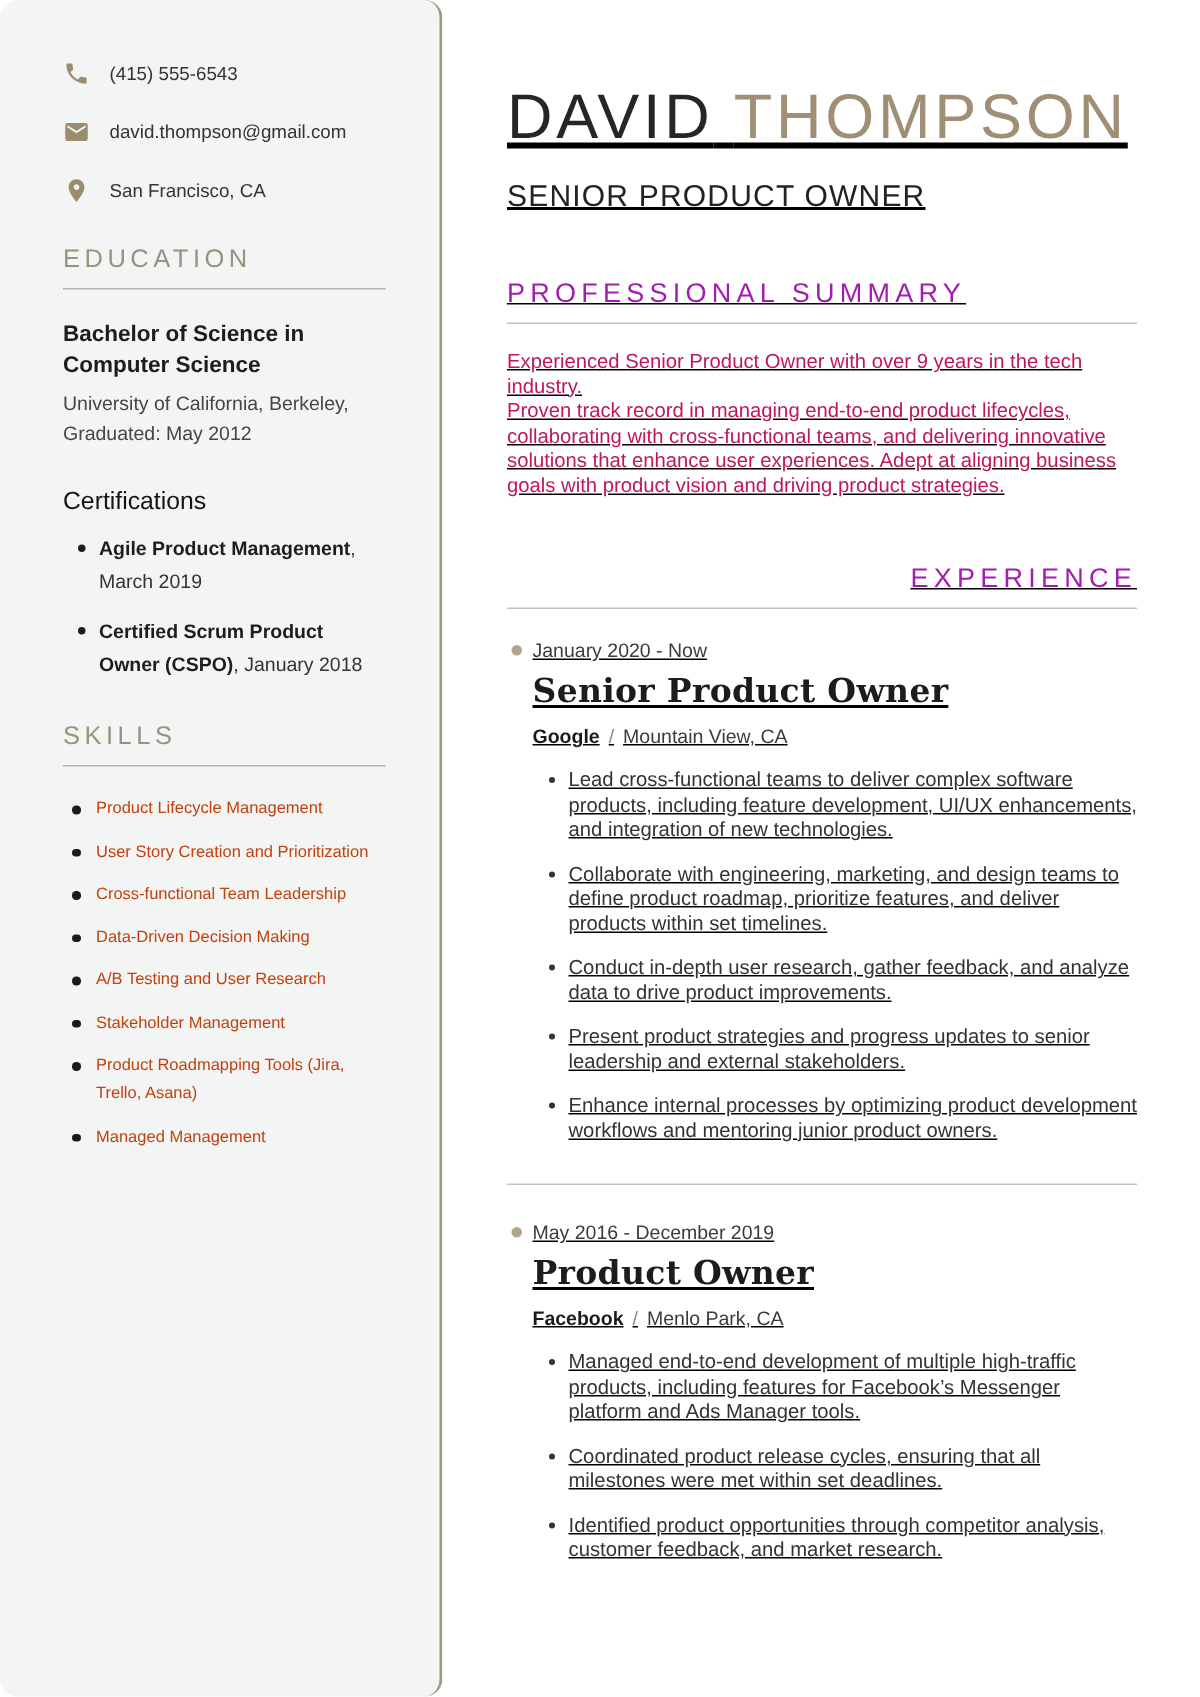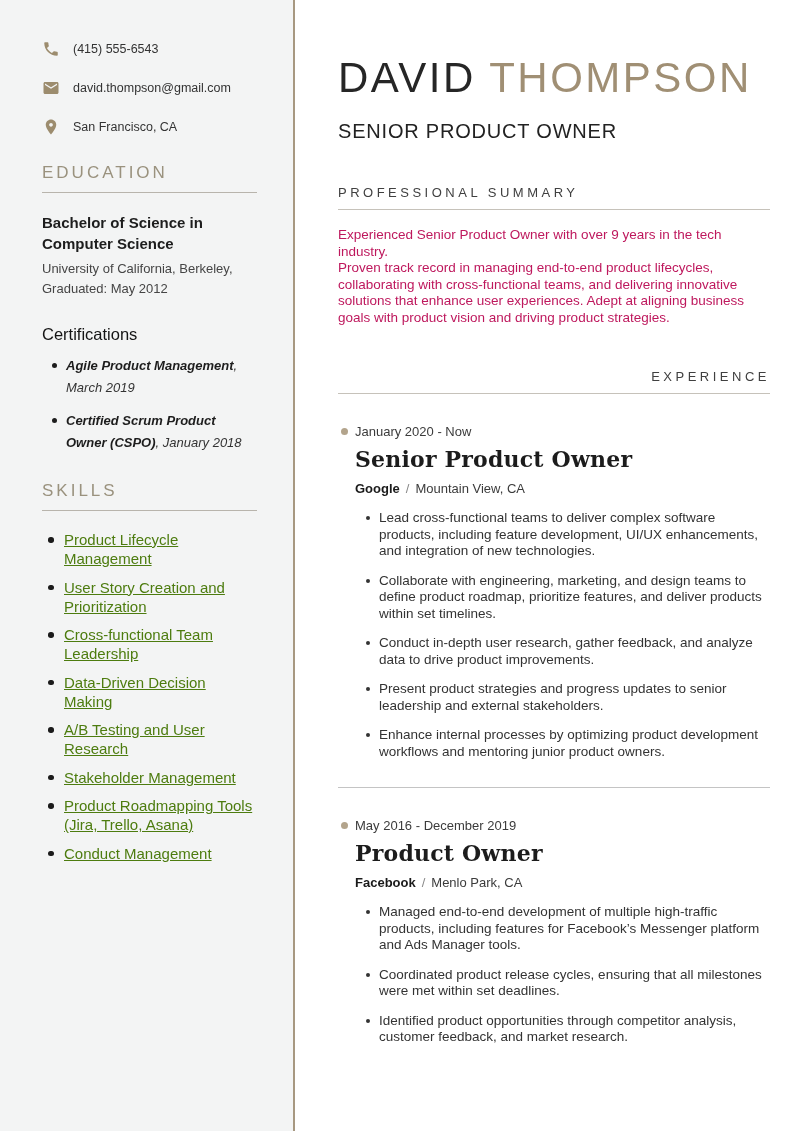--- a/index.html
+++ b/index.html
@@ -1,54 +1,54 @@
 <!DOCTYPE html>
 <html><head>
 <meta charset="utf-8">
 <style>
   html,body{margin:0;padding:0;}
   body{width:800px;height:1131px;background:#ffffff;font-family:"Liberation Sans",sans-serif;overflow:hidden;}
   .page{position:relative;width:800px;height:1131px;background:#ffffff;}
 
   
   .sidebar{position:absolute;top:0;left:0;bottom:0;width:295px;background:#f3f4f4;
-           border-right:2px solid #a79881;box-sizing:border-box;padding:40px 36px 30px 42px;}
+           border-right:2px solid #a79881;box-sizing:border-box;padding:40px 36px 30px 42px;border-radius:12px;}
   .contact-row{display:flex;align-items:center;margin-bottom:21px;}
   .contact-row .cicon{width:18px;height:18px;flex:0 0 18px;margin-right:13px;}
   .contact-row .cicon svg{width:18px;height:18px;display:block;fill:#9c8c6e;}
   .contact-text{font-size:12.5px;color:#333333;}
 
   .side-heading{font-size:17px;font-weight:400;letter-spacing:3px;color:#9a927e;
                 border-bottom:1px solid #b8b4ac;padding-bottom:9px;margin:27px 0 19px 0;}
   .degree-title{font-size:15px;font-weight:700;color:#1d1d1d;line-height:21px;margin:0 0 5px 0;}
   .degree-details{font-size:13px;color:#454545;line-height:20px;margin:0 0 20px 0;}
   .certs-heading{font-size:16.5px;font-weight:400;color:#141414;margin:26px 0 11px 0;}
   .cert-list{list-style:none;margin:0;padding:0 0 0 24px;}
-  .cert-list li{position:relative;font-size:13px;color:#333;line-height:22px;margin-bottom:11px;font-style:italic;}
+  .cert-list li{position:relative;font-size:13px;color:#333;line-height:22px;margin-bottom:11px;}
   .cert-list li::before{content:"";position:absolute;left:-14px;top:8px;width:5px;height:5px;border-radius:50%;background:#1d1d1d;}
   .cert-name{font-weight:700;color:#1d1d1d;}
 
   .skill-list{list-style:none;margin:6px 0 0 0;padding:0 0 0 22px;}
-  .skill-list li{position:relative;font-size:15px;color:#4d7c0f;line-height:19px;margin-bottom:9.5px;text-decoration:underline;}
+  .skill-list li{position:relative;font-size:11px;color:#c2410c;line-height:19px;margin-bottom:9.5px;}
   .skill-list li::before{content:"";position:absolute;left:-16px;top:7px;width:5.5px;height:5.5px;border-radius:50%;background:#1a1a1a;}
 
   
-  .main{position:absolute;top:0;left:297px;right:0;bottom:0;box-sizing:border-box;padding:56px 30px 0 41px;}
+  .main{position:absolute;top:0;left:297px;right:0;bottom:0;box-sizing:border-box;padding:56px 42px 0 41px;text-decoration:underline;}
   .name{margin:0;font-size:42px;font-weight:400;letter-spacing:2.5px;line-height:1.05;color:#262626;white-space:nowrap;}
   .name-accent{color:#a08f74;}
   .headline{font-size:20px;letter-spacing:0.8px;color:#222222;margin-top:20px;font-weight:400;}
 
-  .main-heading{font-size:13px;font-weight:400;letter-spacing:3.5px;color:#404040;
+  .main-heading{font-size:18px;font-weight:400;letter-spacing:3.5px;color:#a21caf;
                 border-bottom:1px solid #c6c2ba;padding-bottom:9px;margin:0;}
   .summary-section .main-heading{margin-top:42px;}
   .experience-section .main-heading{margin-top:43px;text-align:right;}
   .summary-text{font-size:13.5px;color:#be185d;line-height:16.5px;margin:17px 0 0 0;}
   .summary-text .block{display:block;}
 
-  .job{margin-top:30px;padding-left:17px;}
+  .job{margin-top:20px;padding-left:17px;}
   .date-row{display:flex;align-items:center;margin-left:-14px;margin-bottom:7px;}
   .date-dot{width:7px;height:7px;border-radius:50%;background:#b3a48c;margin-right:7px;flex:0 0 7px;}
   .date-text{font-size:13px;color:#3b3b3b;}
   .role{font-family:"DejaVu Serif","Liberation Serif",serif;font-weight:700;font-size:22px;color:#1c1c1c;margin:0 0 9px 0;letter-spacing:0.2px;}
   .company-row{font-size:13px;color:#3b3b3b;margin-bottom:6px;}
   .company{font-weight:700;color:#1a1a1a;}
   .slash{color:#8a8a8a;margin:0 6px;}
   .job-bullets{list-style:none;margin:14px 0 0 0;padding:0 0 0 24px;}
   .job-bullets li{position:relative;font-size:13.5px;color:#333333;line-height:16.5px;margin-bottom:13px;}
   .job-bullets li::before{content:"";position:absolute;left:-13px;top:6px;width:4px;height:4px;border-radius:50%;background:#333;}
@@ -106,21 +106,21 @@
     <section>
       <h2 class="side-heading">SKILLS</h2>
       <ul class="skill-list">
         <li>Product Lifecycle Management</li>
         <li>User Story Creation and Prioritization</li>
         <li>Cross-functional Team Leadership</li>
         <li>Data-Driven Decision Making</li>
         <li>A/B Testing and User Research</li>
         <li>Stakeholder Management</li>
         <li>Product Roadmapping Tools (Jira, Trello, Asana)</li>
-        <li>Conduct Management</li>
+        <li>Managed Management</li>
       </ul>
     </section>
   </aside>
 
   <main class="main">
 
     <h1 class="name"><span class="name-dark">DAVID</span> <span class="name-accent">THOMPSON</span></h1>
     <div class="headline">SENIOR PRODUCT OWNER</div>
 
     <section class="summary-section">

